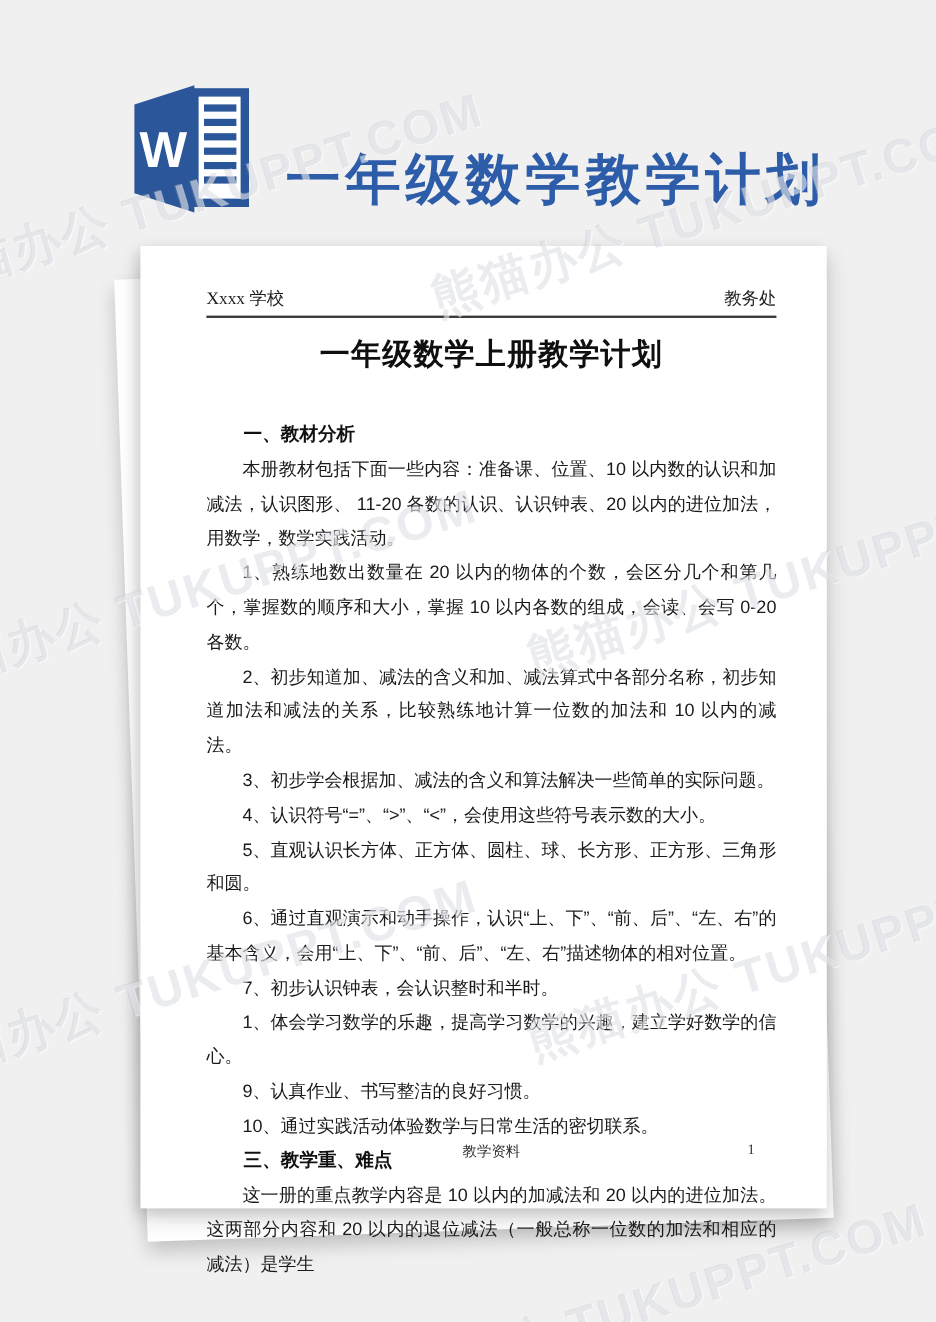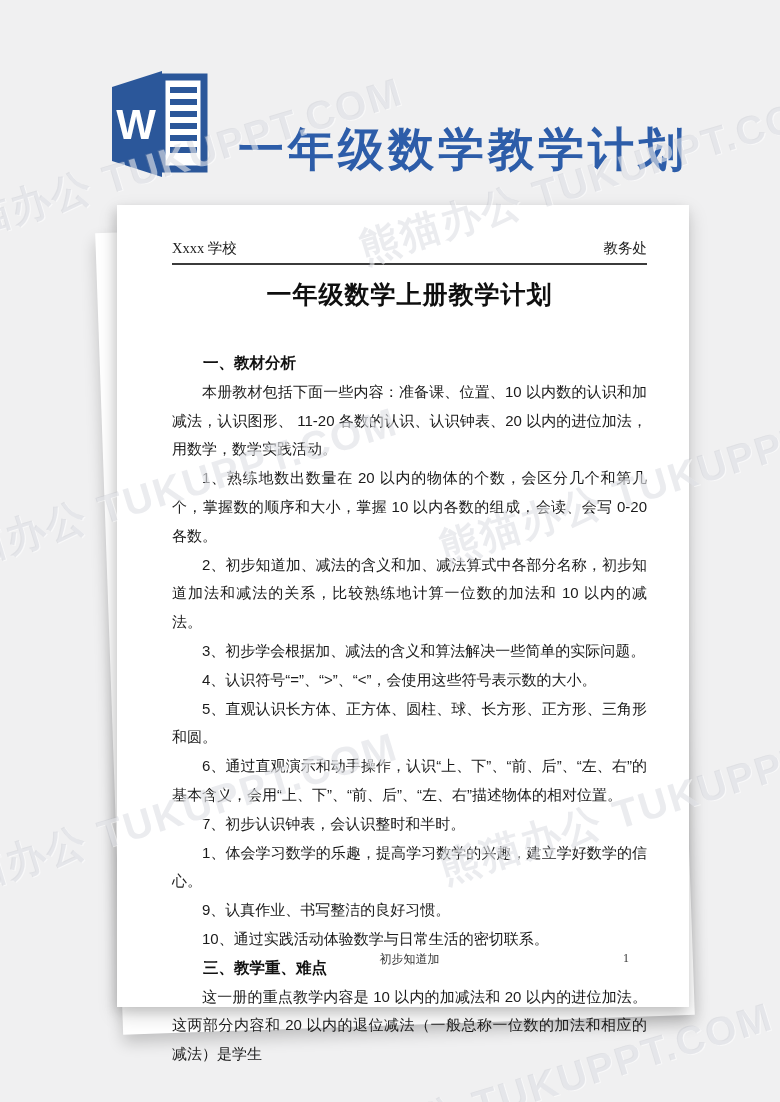--- a/index.html
+++ b/index.html
@@ -164,18 +164,18 @@
 
   <div class="section">
     <h3 class="section-heading">三、教学重、难点</h3>
     <div>
             <p class="para">这一册的重点教学内容是 10 以内的加减法和 20 以内的进位加法。这两部分内容和 20 以内的退位减法（一般总称一位数的加法和相应的减法）是学生</p>
           </div>
   </div>
 </div>
 
     <div class="doc-footer">
-      <span class="footer-label">初步知道加</span>
+      <span class="footer-label">教学资料</span>
       <span class="footer-page">1</span>
     </div>
   </div>
 
 </div>
 
 </body></html>

